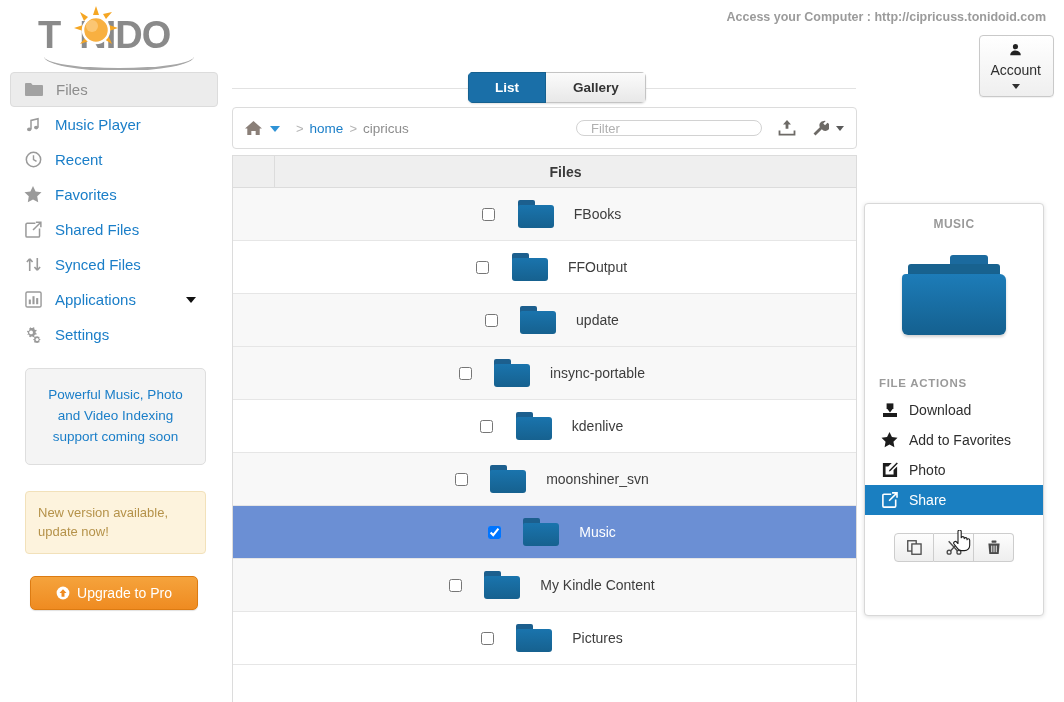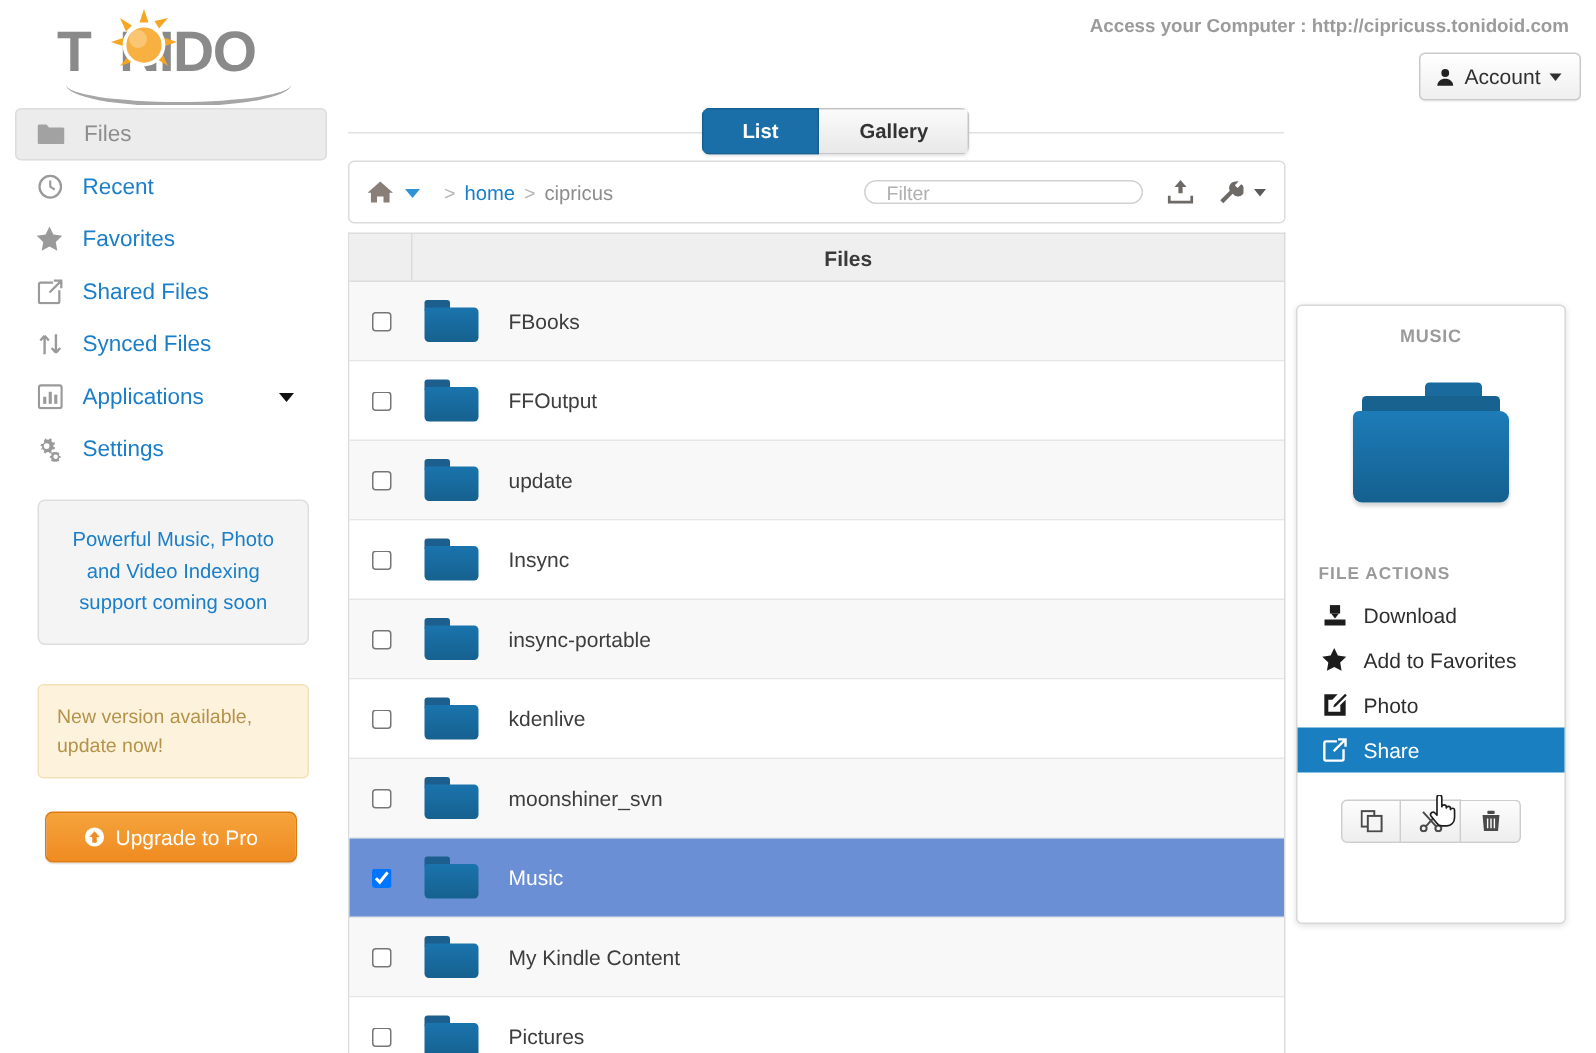--- a/index.html
+++ b/index.html
@@ -35,20 +35,21 @@
     position:absolute; right:18px; top:10px;
     font-size:12.5px; font-weight:bold; color:#9b9b9b;
   }
   .account-btn {
     position:absolute; right:10px; top:35px;
     background:linear-gradient(to bottom,#ffffff,#efefef);
     border:1px solid #c9c9c9; border-radius:4px;
     padding:7px 12px 7px 10px; font-size:14px; color:#2f2f2f;
     display:flex; align-items:center; gap:6px; cursor:pointer;
     box-shadow:0 1px 1px rgba(0,0,0,.06);
+    flex-direction:column;
   }
   .caret { width:0;height:0;border-left:4.5px solid transparent;border-right:4.5px solid transparent;border-top:5px solid #2f2f2f; display:inline-block; }
 
   
   .sidebar { position:absolute; left:0; top:72px; width:228px; }
   .nav-item {
     display:flex; align-items:center; gap:13px;
     padding:9px 14px; margin:0 10px; border-radius:4px;
     font-size:15px; color:#1a7ec8; cursor:pointer; height:35px;
   }
@@ -116,21 +117,21 @@
   .wrench-caret { width:0;height:0;border-left:4.5px solid transparent;border-right:4.5px solid transparent;border-top:5px solid #5a5a5a; margin-left:7px;}
 
   .filelist {
     position:absolute; left:0; top:83px; width:625px; bottom:0;
     border:1px solid #dcdcdc; border-bottom:none; background:#fff;
   }
   .fl-head { display:flex; height:32px; background:#efefef; border-bottom:1px solid #dcdcdc; }
   .fl-head .c1 { width:42px; border-right:1px solid #dcdcdc; }
   .fl-head .c2 { flex:1; display:flex; align-items:center; justify-content:center;
                  font-size:14px; font-weight:bold; color:#3a3a3a; }
-  .fl-row { display:flex; align-items:center; height:53px; border-bottom:1px solid #e6e6e6; cursor:pointer; }
+  .fl-row { display:flex; align-items:center; height:53px; border-bottom:1px solid #e6e6e6; cursor:pointer;justify-content:center; }
   .fl-row.odd { background:#f8f8f8; }
   .fl-row.even { background:#ffffff; }
   .fl-row.selected { background:#6b8fd4; }
   .fl-row.selected .fname { color:#fff; }
   .fl-cb { width:42px; display:flex; align-items:center; justify-content:center; }
   .fl-cb input { width:13px; height:13px; margin:0; cursor:pointer; }
   .folder-sm { width:36px; height:28px; position:relative; margin-left:8px; flex:0 0 36px; }
   .fname { font-size:14px; color:#3d3d3d; margin-left:20px; }
 
   
@@ -214,20 +215,30 @@
 
   <div class="nav-item active">
     <span class="ic">
       <svg width="18" height="15" viewBox="0 0 18 15">
           <path d="M0 2a1 1 0 011-1h5l1.6 2H17a1 1 0 011 1v9a1 1 0 01-1 1H1a1 1 0 01-1-1z" fill="#a2a2a2"></path>
         </svg>
     </span>
     <span class="lbl">Files</span>
   </div>
 
+  <div class="nav-item">
+    <span class="ic">
+      <svg width="16" height="16" viewBox="0 0 16 16">
+          <path d="M6 12.2V3.4l7-1.6v8.6" fill="none" stroke="#9a9a9a" stroke-width="1.5"></path>
+          <ellipse cx="4.2" cy="12.4" rx="2.2" ry="1.8" fill="#9a9a9a"></ellipse>
+          <ellipse cx="11.2" cy="10.6" rx="2.2" ry="1.8" fill="#9a9a9a"></ellipse>
+        </svg>
+    </span>
+    <span class="lbl">Music Player</span>
+  </div>
 
   <div class="nav-item">
     <span class="ic">
       <svg width="17" height="17" viewBox="0 0 18 18">
           <circle cx="9" cy="9" r="7.6" fill="none" stroke="#9a9a9a" stroke-width="1.6"></circle>
           <path d="M9 4.5V9l3.2 2" fill="none" stroke="#9a9a9a" stroke-width="1.5"></path>
         </svg>
     </span>
     <span class="lbl">Recent</span>
   </div>
@@ -363,30 +374,20 @@
         </div>
         <div class="fl-row odd">
           <div class="fl-cb">
             <input type="checkbox" style="">
           </div>
           <div class="folder-sm">
             <div class="fsm-tab"></div>
             <div class="fsm-body"></div>
           </div>
           <div class="fname">update</div>
-        </div>
-        <div class="fl-row even">
-          <div class="fl-cb">
-            <input type="checkbox" style="">
-          </div>
-          <div class="folder-sm">
-            <div class="fsm-tab"></div>
-            <div class="fsm-body"></div>
-          </div>
-          <div class="fname">Insync</div>
         </div>
         <div class="fl-row odd">
           <div class="fl-cb">
             <input type="checkbox" style="">
           </div>
           <div class="folder-sm">
             <div class="fsm-tab"></div>
             <div class="fsm-body"></div>
           </div>
           <div class="fname">insync-portable</div>

